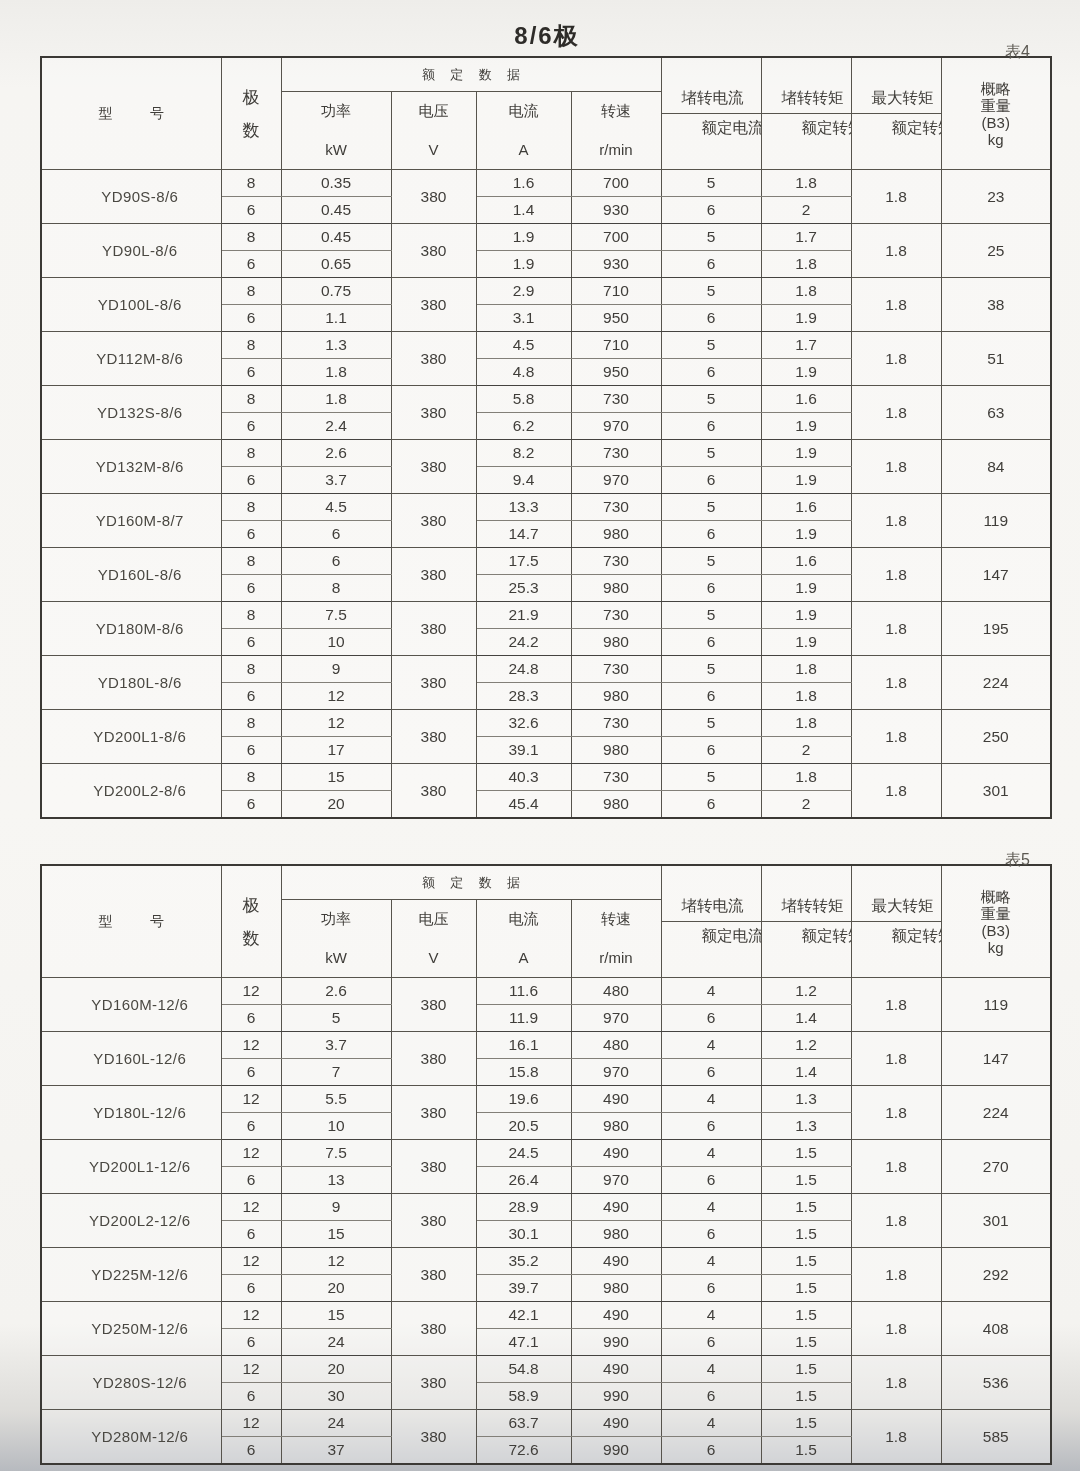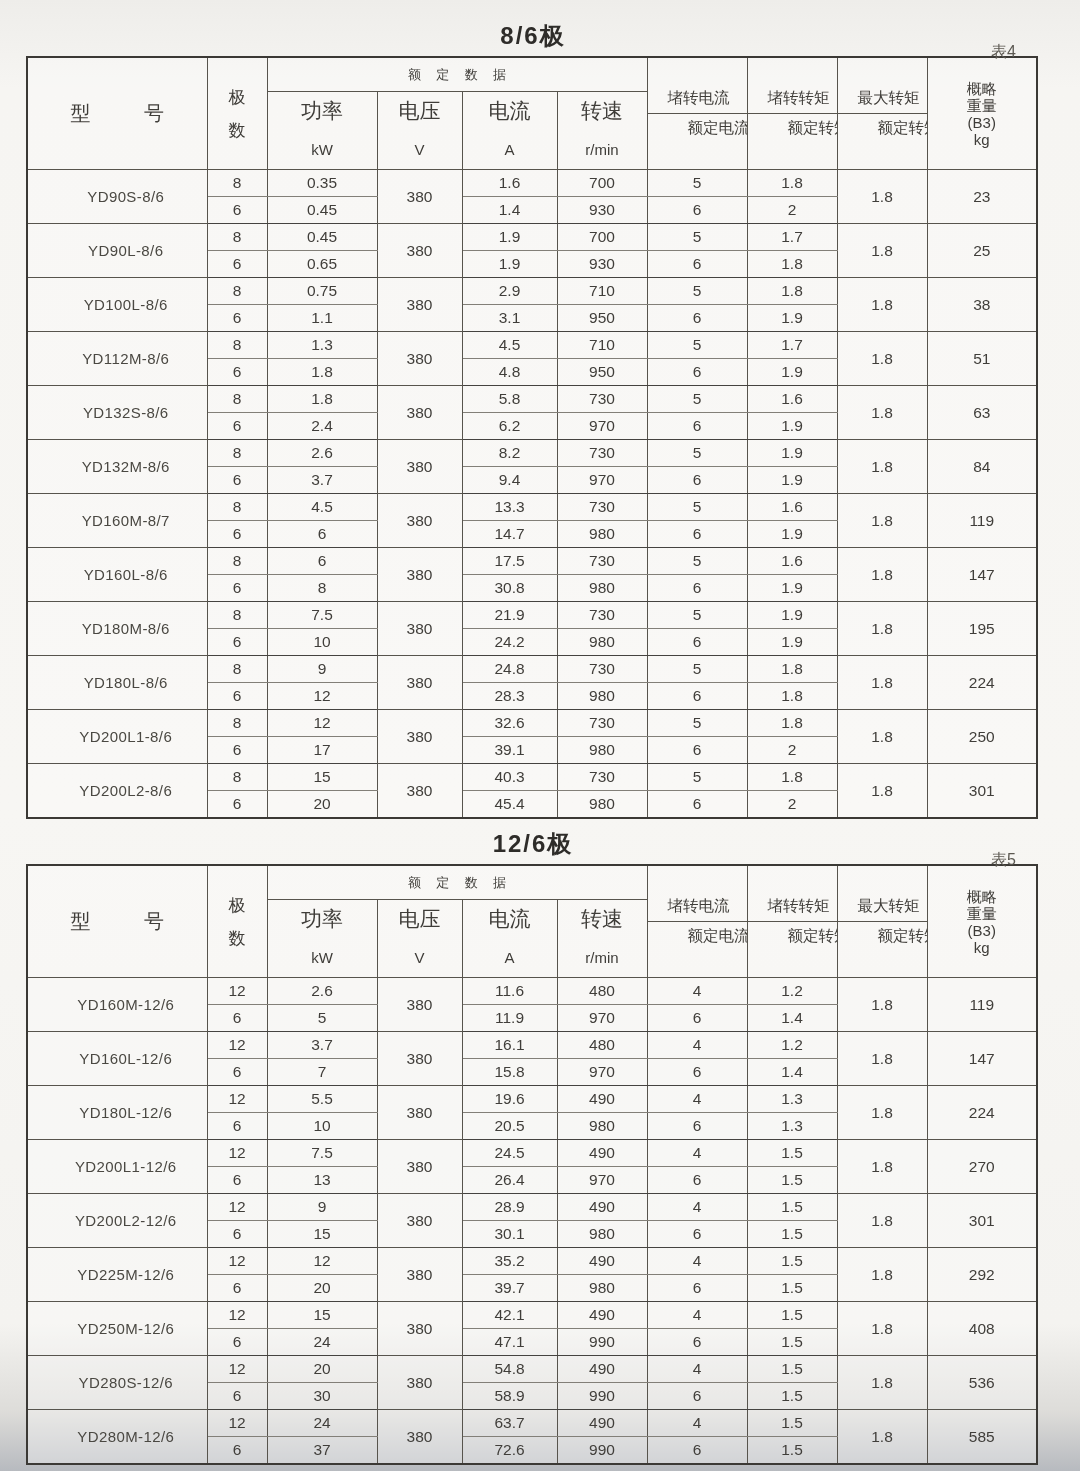--- a/index.html
+++ b/index.html
@@ -5,21 +5,21 @@
   html,body { margin:0; padding:0; }
   body {
     width:1080px; height:1471px;
     font-family:"Liberation Sans","DejaVu Sans",sans-serif;
     background:#e8e7e4;
   }
   .page {
     position:relative; width:1080px; height:1471px; overflow:hidden;
     background:linear-gradient(180deg,#eeedea 0%,#f6f5f2 6%,#f7f6f3 55%,#f4f3f0 90%,#dddcd9 96%,#b7babf 100%);
   }
-  .sheet { position:absolute; left:26px; width:1014px; }
+  .sheet { position:absolute; left:40px; width:1014px; }
   .sheet-0 { top:18px; }
   .sheet-1 { top:826px; }
 
   .titlebar { position:relative; height:38px; }
   .ttl {
     position:absolute; left:0; right:0; top:2px; margin:0;
     text-align:center; font-size:24px; font-weight:700;
     color:#2e2c29; letter-spacing:2px;
   }
   .tlabel { position:absolute; right:24px; top:8px; font-size:16px; color:#5c5952;margin-top:16px; }
@@ -29,23 +29,23 @@
     border:2.5px solid #3b3935;
     background:rgba(253,253,251,.35);
   }
   th,td {
     border:1px solid #57544d; color:#45433e;
     text-align:center; vertical-align:middle; padding:0;
     overflow:hidden; white-space:nowrap;
   }
   thead th { font-weight:400; color:#3f3d39; }
   tr.h1 th.group-h { height:33px; font-size:13px; word-spacing:.9em; }
-  tr.h2 th { border-bottom:none; height:38px; font-size:21px; }
+  tr.h2 th { border-bottom:none; height:38px; font-size:15px; }
   tr.h3 th { border-top:none; height:39px; font-size:15px; }
-  th.model-h { font-size:20px; word-spacing:2.4em;margin-top:12px; }
+  th.model-h { font-size:14px; word-spacing:2.4em;margin-top:12px; }
   th.poles-h div { font-size:17px; line-height:19px; }
   th.poles-h div + div { margin-top:14px; }
   th.ratio-h { font-size:15.5px; }
   .frac { display:inline-block; }
   .ftop { padding:0 3px 4px; border-bottom:1px solid #57544d; }
   .fbot { padding-top:4px;margin-left:40px; }
   th.weight-h div { font-size:15px; line-height:17px; }
 
   tbody td { height:26px; font-size:15.5px; color:#403e3a; }
   tbody td.model { font-size:15px; letter-spacing:.4px; color:#4a4842;padding-left:17px; }
@@ -270,21 +270,21 @@
             <td class="s">17.5</td>
             <td class="s">730</td>
             <td class="s">5</td>
             <td class="s">1.6</td>
             <td rowspan="2">1.8</td>
             <td rowspan="2">147</td>
           </tr>
           <tr class="r2">
             <td>6</td>
             <td>8</td>
-            <td>30.8</td>
+            <td>25.3</td>
             <td>980</td>
             <td>6</td>
             <td>1.9</td>
           </tr>
           <tr class="r1">
             <td class="model" rowspan="2">YD180M-8/6</td>
             <td class="s">8</td>
             <td class="s">7.5</td>
             <td rowspan="2">380</td>
             <td class="s">21.9</td>
@@ -361,21 +361,20 @@
             <td>980</td>
             <td>6</td>
             <td>2</td>
           </tr>
         </tbody>
     </table>
   </section>
 
   <section class="sheet sheet-1">
     <div class="titlebar">
-      <h2 class="ttl">12/6极</h2>
       <span class="tlabel">表5</span>
     </div>
     <table class="dtable">
       <colgroup>
         <col style="width:180px">
           <col style="width:60px">
           <col style="width:110px">
           <col style="width:85px">
         <col style="width:95px">
           <col style="width:90px">

